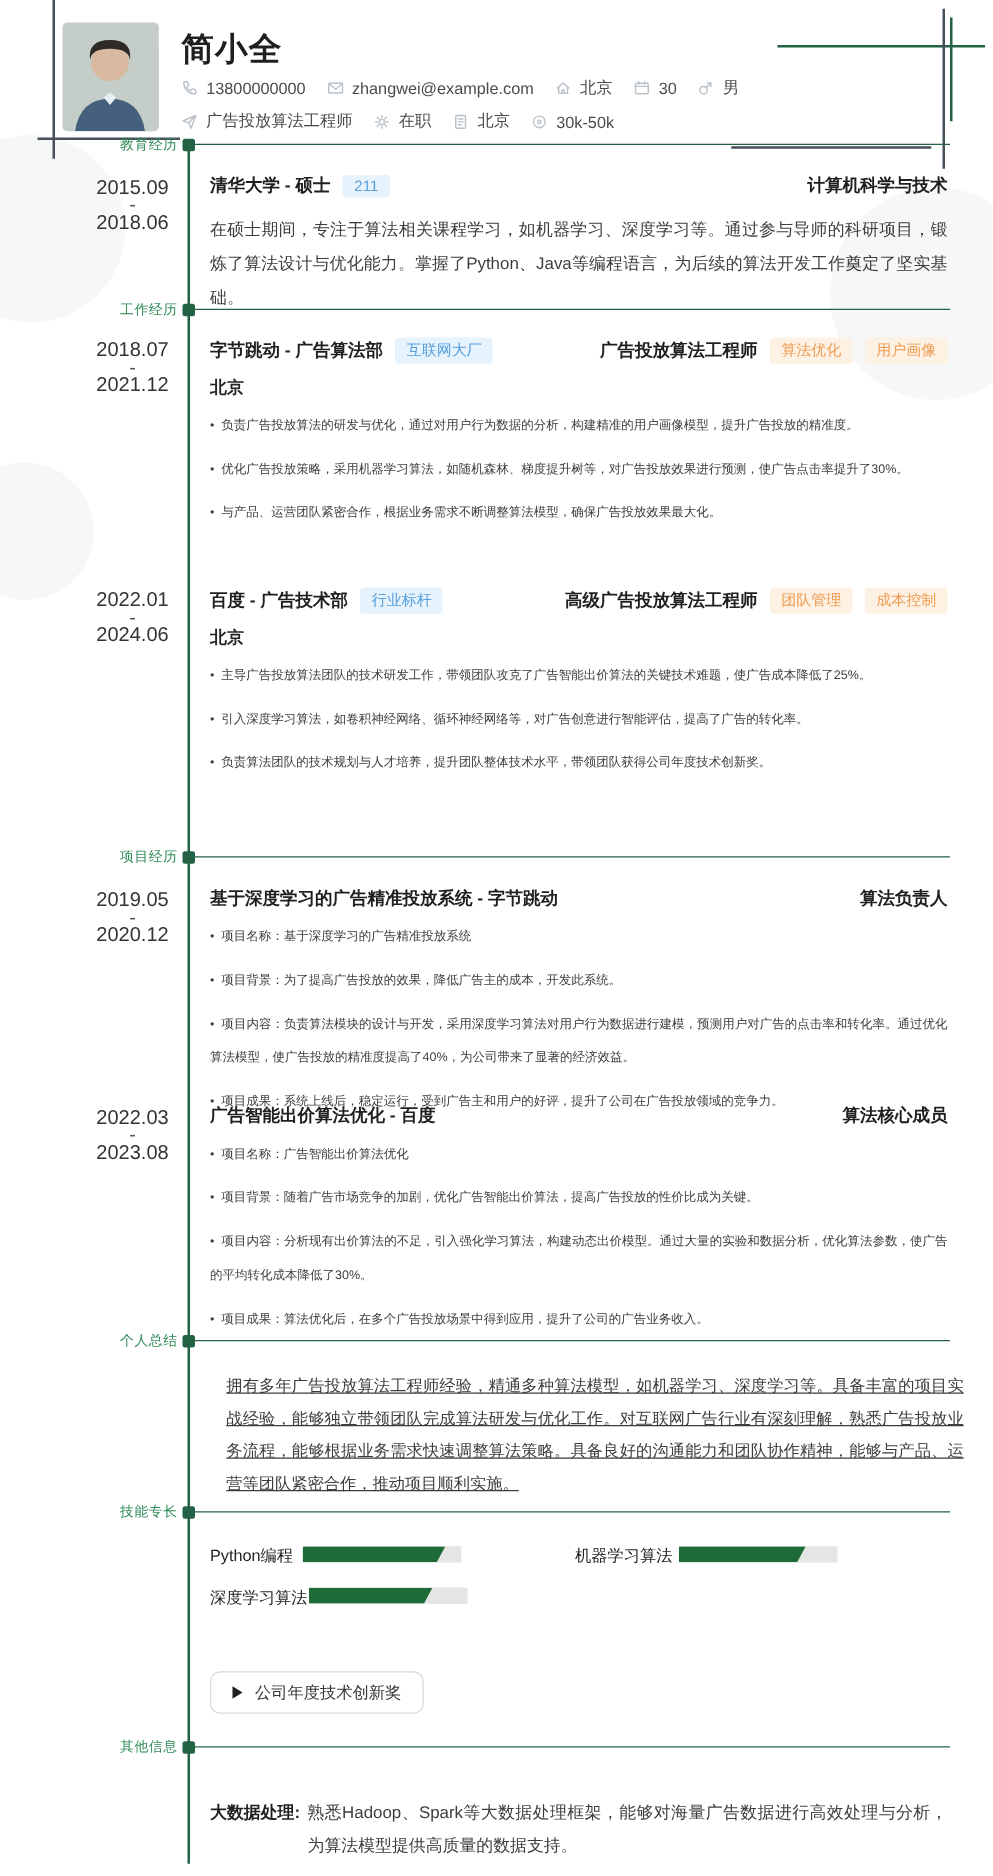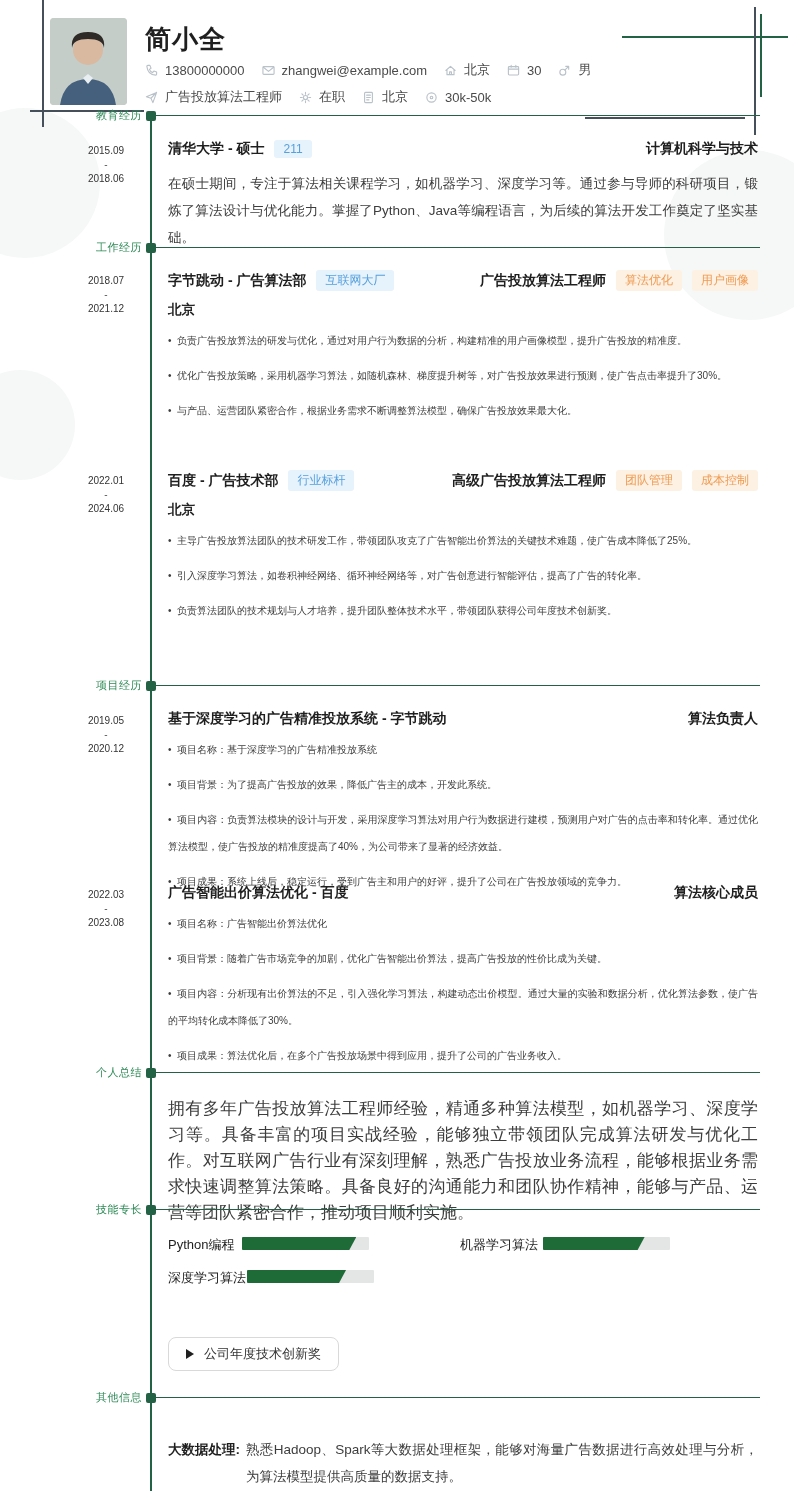--- a/index.html
+++ b/index.html
@@ -42,37 +42,37 @@
 
   
   .tl-line{position:absolute;left:150px;top:118px;width:2px;height:1373px;background:var(--line-green);}
   .sec-head{position:absolute;left:0;width:794px;height:20px;}
   .sec-label{position:absolute;left:0;top:0;width:142px;text-align:right;font-size:11px;color:var(--accent-green);letter-spacing:0.5px;}
   .sec-node{position:absolute;left:146px;top:3px;width:10px;height:10px;background:var(--line-green);border-radius:2px;}
   .sec-rule{position:absolute;left:156px;top:7px;width:604px;height:1px;background:var(--line-green);}
 
   
   .entry{position:absolute;left:0;width:794px;}
-  .dates{position:absolute;left:58px;top:2px;width:96px;text-align:center;font-size:10px;color:#333;line-height:17px;}
+  .dates{position:absolute;left:58px;top:2px;width:96px;text-align:center;font-size:16px;color:#333;line-height:17px;}
   .dates .dsep{line-height:11px;color:#555;}
   .ebody{margin-left:168px;margin-right:36px;}
   .title-row{display:flex;justify-content:space-between;align-items:center;}
   .tr-left,.tr-right{display:flex;align-items:center;}
   .etitle{font-size:14px;font-weight:bold;color:#1f1f1f;}
   .badge{font-size:12px;padding:2px 9px;border-radius:3px;margin-left:10px;white-space:nowrap;}
   .badge.blue{background:var(--badge-blue-bg);color:var(--badge-blue-text);}
   .badge.orange{background:var(--badge-orange-bg);color:var(--badge-orange-text);}
   .location{margin-top:10px;font-size:13.5px;font-weight:bold;color:#262626;}
   .para{margin-top:12px;font-size:13.5px;line-height:27px;color:#3d3d3d;text-align:justify;}
   .bullets{margin-top:6px;}
   .bullet{margin-top:8px;font-size:10px;line-height:27px;color:#3d3d3d;text-align:justify;}
   .bullet::before{content:"•\00a0\00a0";color:#3d3d3d;}
 
   
-  .summary-text{position:absolute;left:168px;top:1096px;width:590px;font-size:17px;line-height:26px;color:#3d3d3d;text-align:justify;}
+  .summary-text{position:absolute;left:181px;top:1096px;width:590px;font-size:13px;line-height:26px;color:#3d3d3d;text-align:justify;text-decoration:underline;}
 
   
   .skill-label{position:absolute;font-size:13px;color:#1f1f1f;font-weight:normal;}
   .skill-track{position:absolute;width:127px;height:13px;background:#e4e6e6;border-radius:1px;overflow:hidden;}
   .skill-fill{display:block;height:100%;background:var(--skill-fill);clip-path:polygon(0 0,100% 0,calc(100% - 7px) 100%,0 100%);}
 
   
   .honor-btn{position:absolute;left:168px;top:1337px;height:34px;display:inline-flex;align-items:center;
     padding:0 17px;border:1px solid #d9d9d9;border-radius:8px;background:#fff;cursor:pointer;}
   .play-tri{width:0;height:0;border-left:8px solid #1f1f1f;border-top:5px solid transparent;border-bottom:5px solid transparent;margin-right:10px;}

